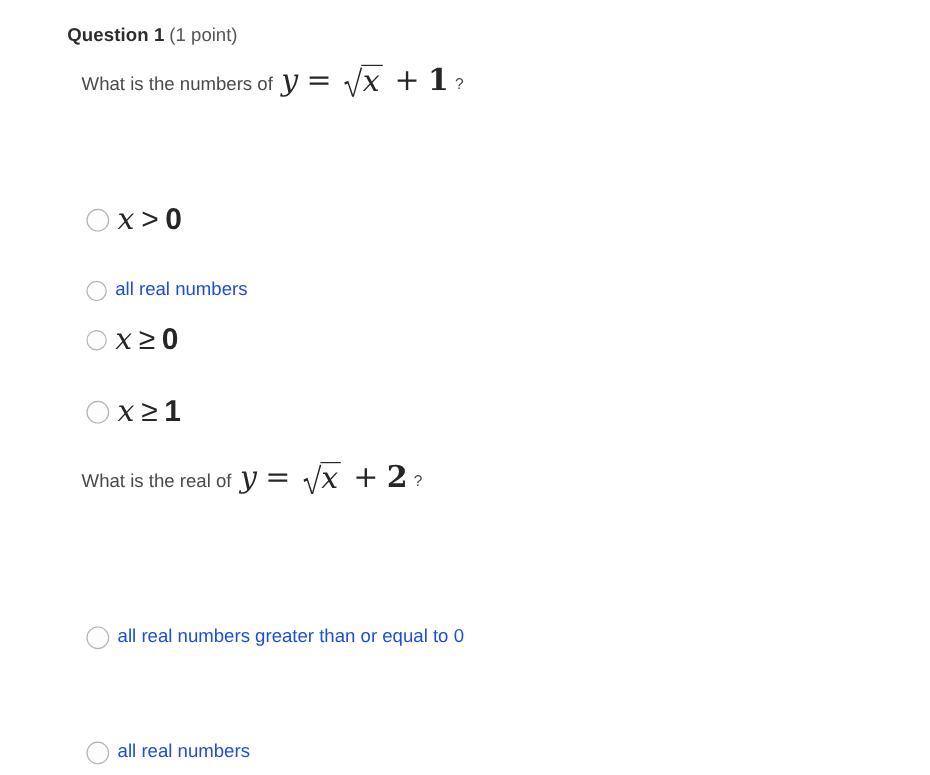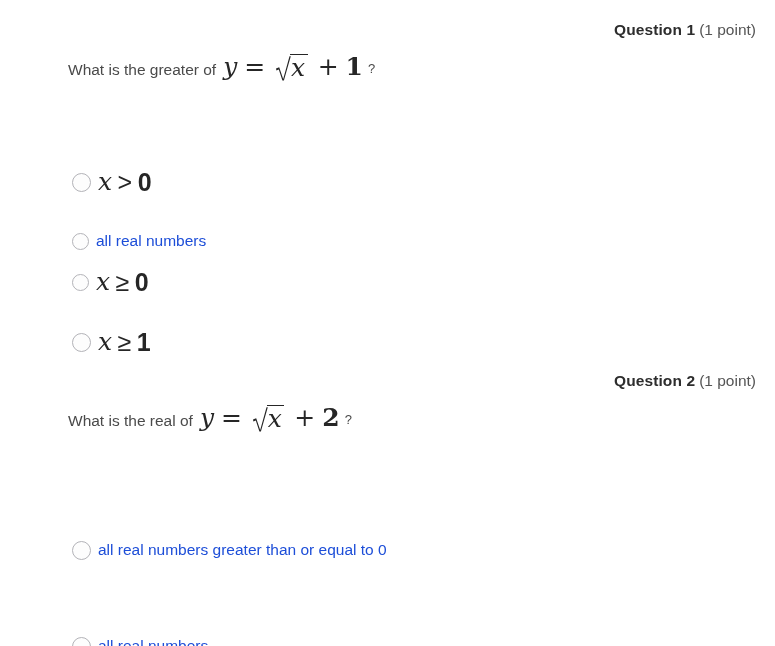--- a/index.html
+++ b/index.html
@@ -23,21 +23,20 @@
     width: 775px;
     height: 646px;
     background: #ffffff;
   }
 
   
   .question-block {
     position: absolute;
     left: 56px;
     width: 700px;
-    text-align: right;
   }
   #question-1 { top: 20px; }
   #question-2 { top: 371px; }
 
   .question-header {
     font-size: 15.5px;
     line-height: 20px;
     color: #3c3c3c;
     white-space: nowrap;
   }
@@ -165,21 +164,21 @@
 
 <div class="quiz-page">
 
   <div class="question-block" id="question-1">
 
     <div class="question-header">
       <span class="q-title">Question 1</span><span class="q-points">(1 point)</span>
     </div>
 
     <div class="question-stem">
-      <span>What is the greater of</span>
+      <span>What is the numbers of</span>
       <span class="mjx huge" style="margin-left:7px;">
         <span class="var">y</span>
         <span class="op">=</span>
         <span class="sqrt">
           <span class="radical">
             <svg width="16" height="27" viewBox="0 0 16 27" aria-hidden="true">
               <path d="M1 14.5 L4.2 13.2 L8.2 25 L14.5 2.2 L15.8 2.2 L8.9 26.6 L7.4 26.6 L3.8 15.6 L1.4 16.6 Z" fill="#262626"></path>
             </svg>
           </span>
           <span class="radicand var">x</span>
@@ -222,23 +221,20 @@
           <span class="rel">≥</span>
           <span class="num">1</span>
         </span>
       </div>
 
     </div>
   </div>
 
   <div class="question-block" id="question-2">
 
-    <div class="question-header">
-      <span class="q-title">Question 2</span><span class="q-points">(1 point)</span>
-    </div>
 
     <div class="question-stem">
       <span>What is the real of</span>
       <span class="mjx huge" style="margin-left:7px;">
         <span class="var">y</span>
         <span class="op">=</span>
         <span class="sqrt">
           <span class="radical">
             <svg width="16" height="27" viewBox="0 0 16 27" aria-hidden="true">
               <path d="M1 14.5 L4.2 13.2 L8.2 25 L14.5 2.2 L15.8 2.2 L8.9 26.6 L7.4 26.6 L3.8 15.6 L1.4 16.6 Z" fill="#262626"></path>

